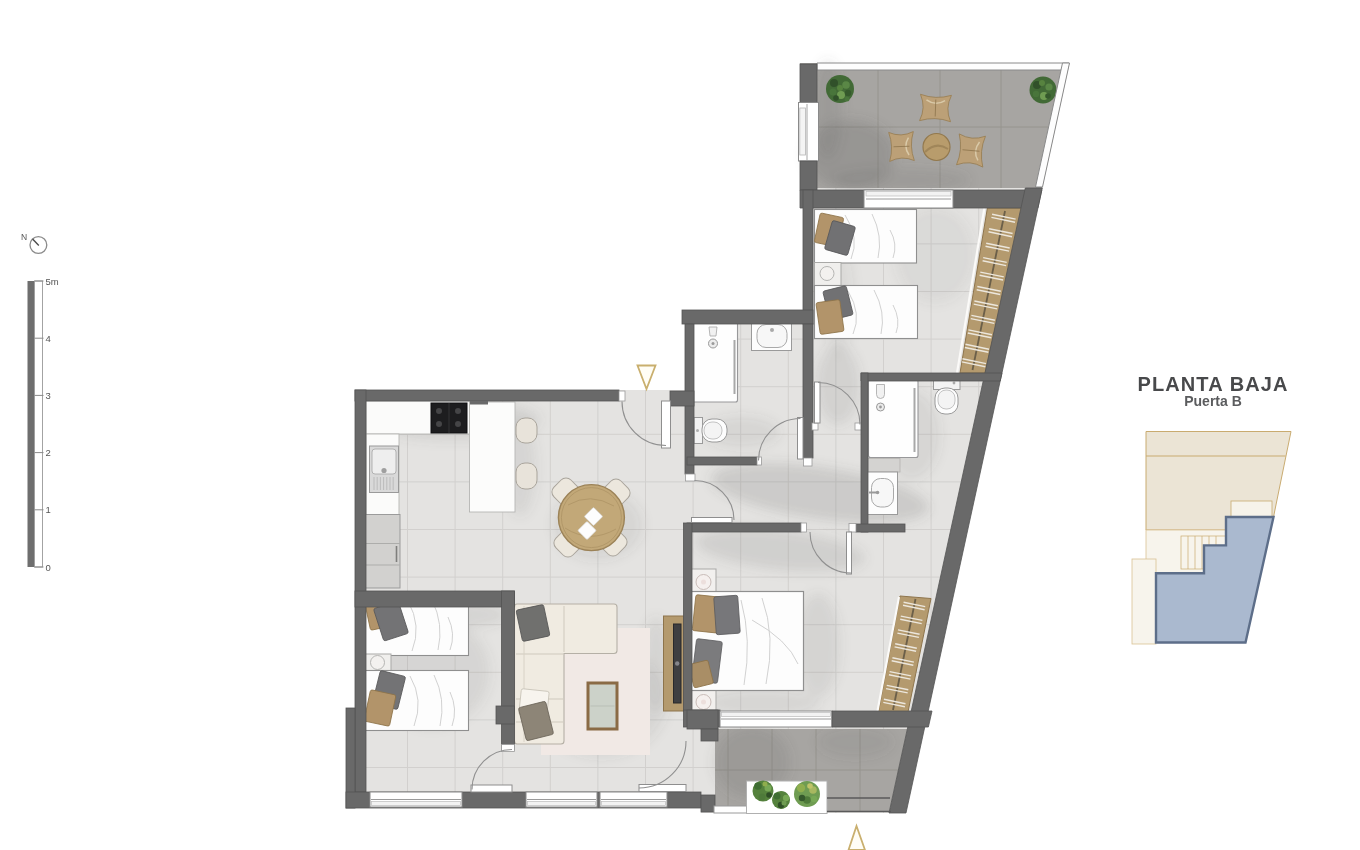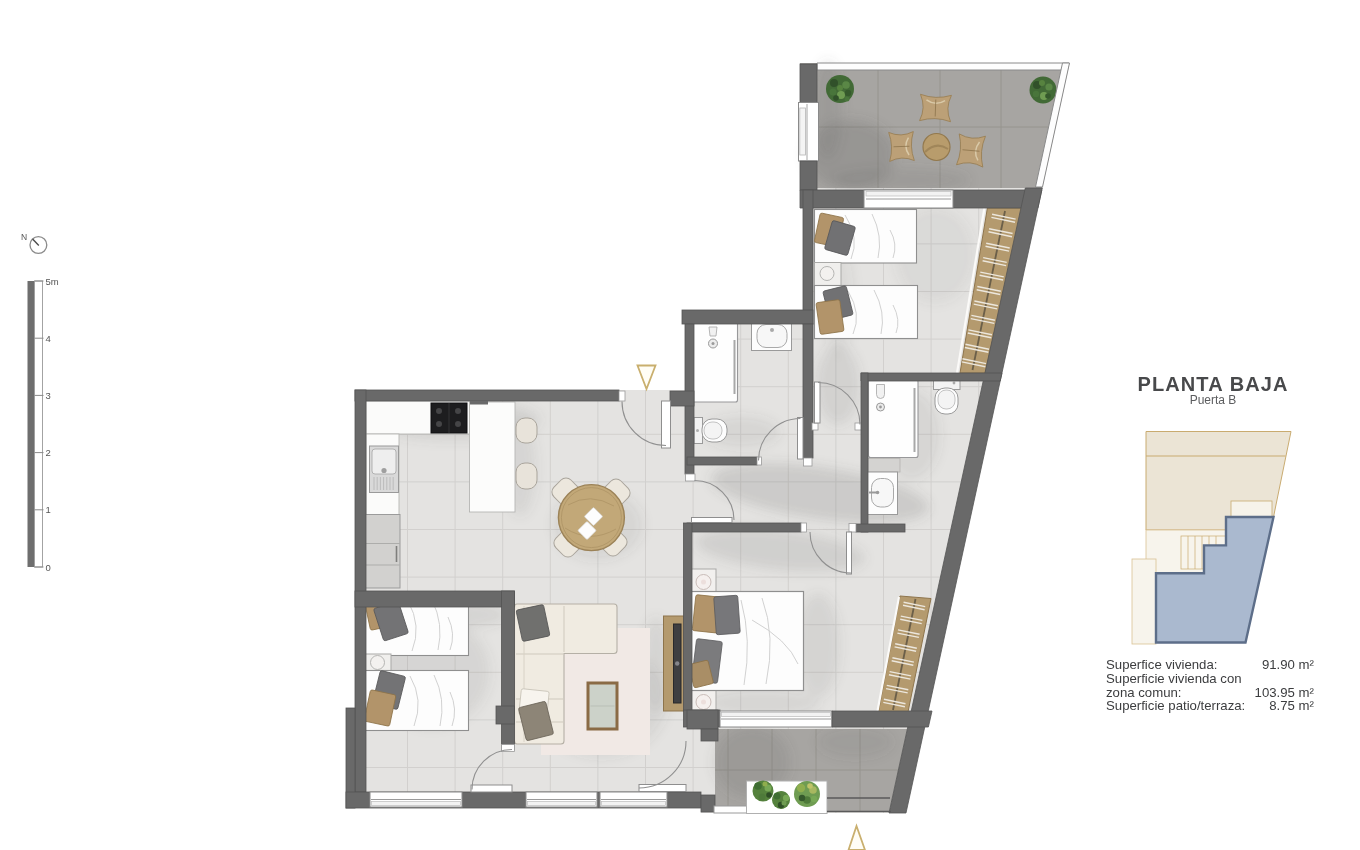--- a/index.html
+++ b/index.html
@@ -1,17 +1,17 @@
 <!DOCTYPE html>
 <html><head><meta charset="utf-8"><title>Planta Baja</title>
 <style>
 html,body{margin:0;padding:0;background:#fff;}
 #page{position:relative;width:1360px;height:850px;overflow:hidden;background:#fff;font-family:"Liberation Sans",sans-serif;}
 .t1{position:absolute;left:1106px;top:373px;width:214px;text-align:center;font-size:20px;font-weight:bold;letter-spacing:1.1px;color:#48494b;}
-.t2{position:absolute;left:1106px;top:393px;width:214px;text-align:center;font-size:12px;color:#5b5c5e;}
+.t2{position:absolute;left:1106px;top:393px;width:214px;text-align:center;font-size:14px;color:#5b5c5e;font-weight:bold;}
 .areas{position:absolute;left:1106px;top:658px;width:208px;font-size:13.2px;color:#3c3d3f;line-height:13.8px;}
 .areas .row{display:flex;justify-content:space-between;}
 </style></head>
 <body>
 <div id="page">
 
 <svg width="1360" height="850" viewBox="0 0 1360 850" xmlns="http://www.w3.org/2000/svg">
 <defs>
         <filter id="b6" x="-60%" y="-60%" width="220%" height="220%">
           <feGaussianBlur stdDeviation="6"></feGaussianBlur>
@@ -553,27 +553,12 @@
 <line x1="1188" y1="536" x2="1188" y2="569"></line>
         <line x1="1195" y1="536" x2="1195" y2="569"></line>
         <line x1="1202" y1="536" x2="1202" y2="569"></line>
         <line x1="1209" y1="536" x2="1209" y2="569"></line>
         <line x1="1216" y1="536" x2="1216" y2="569"></line>
 </g>
 
 <polygon points="1226,517 1273.5,517 1245.5,642.5 1156,642.5 1156,573.2 1204,573.2 1204,545.4 1226,545.4" fill="#aab9cf" stroke="#5d6e89" stroke-width="2.4"></polygon>
 </svg>
 
-<div class="areas">
-<div class="row">
-        <span>Superfice vivienda:</span>
-        <span>91.90 m²</span>
-      </div>
-<div>Superficie vivienda con</div>
-<div class="row">
-        <span>zona comun:</span>
-        <span>103.95 m²</span>
-      </div>
-<div class="row">
-        <span>Superficie patio/terraza:</span>
-        <span>8.75 m²</span>
-      </div>
-</div>
 </div>
 </body></html>

